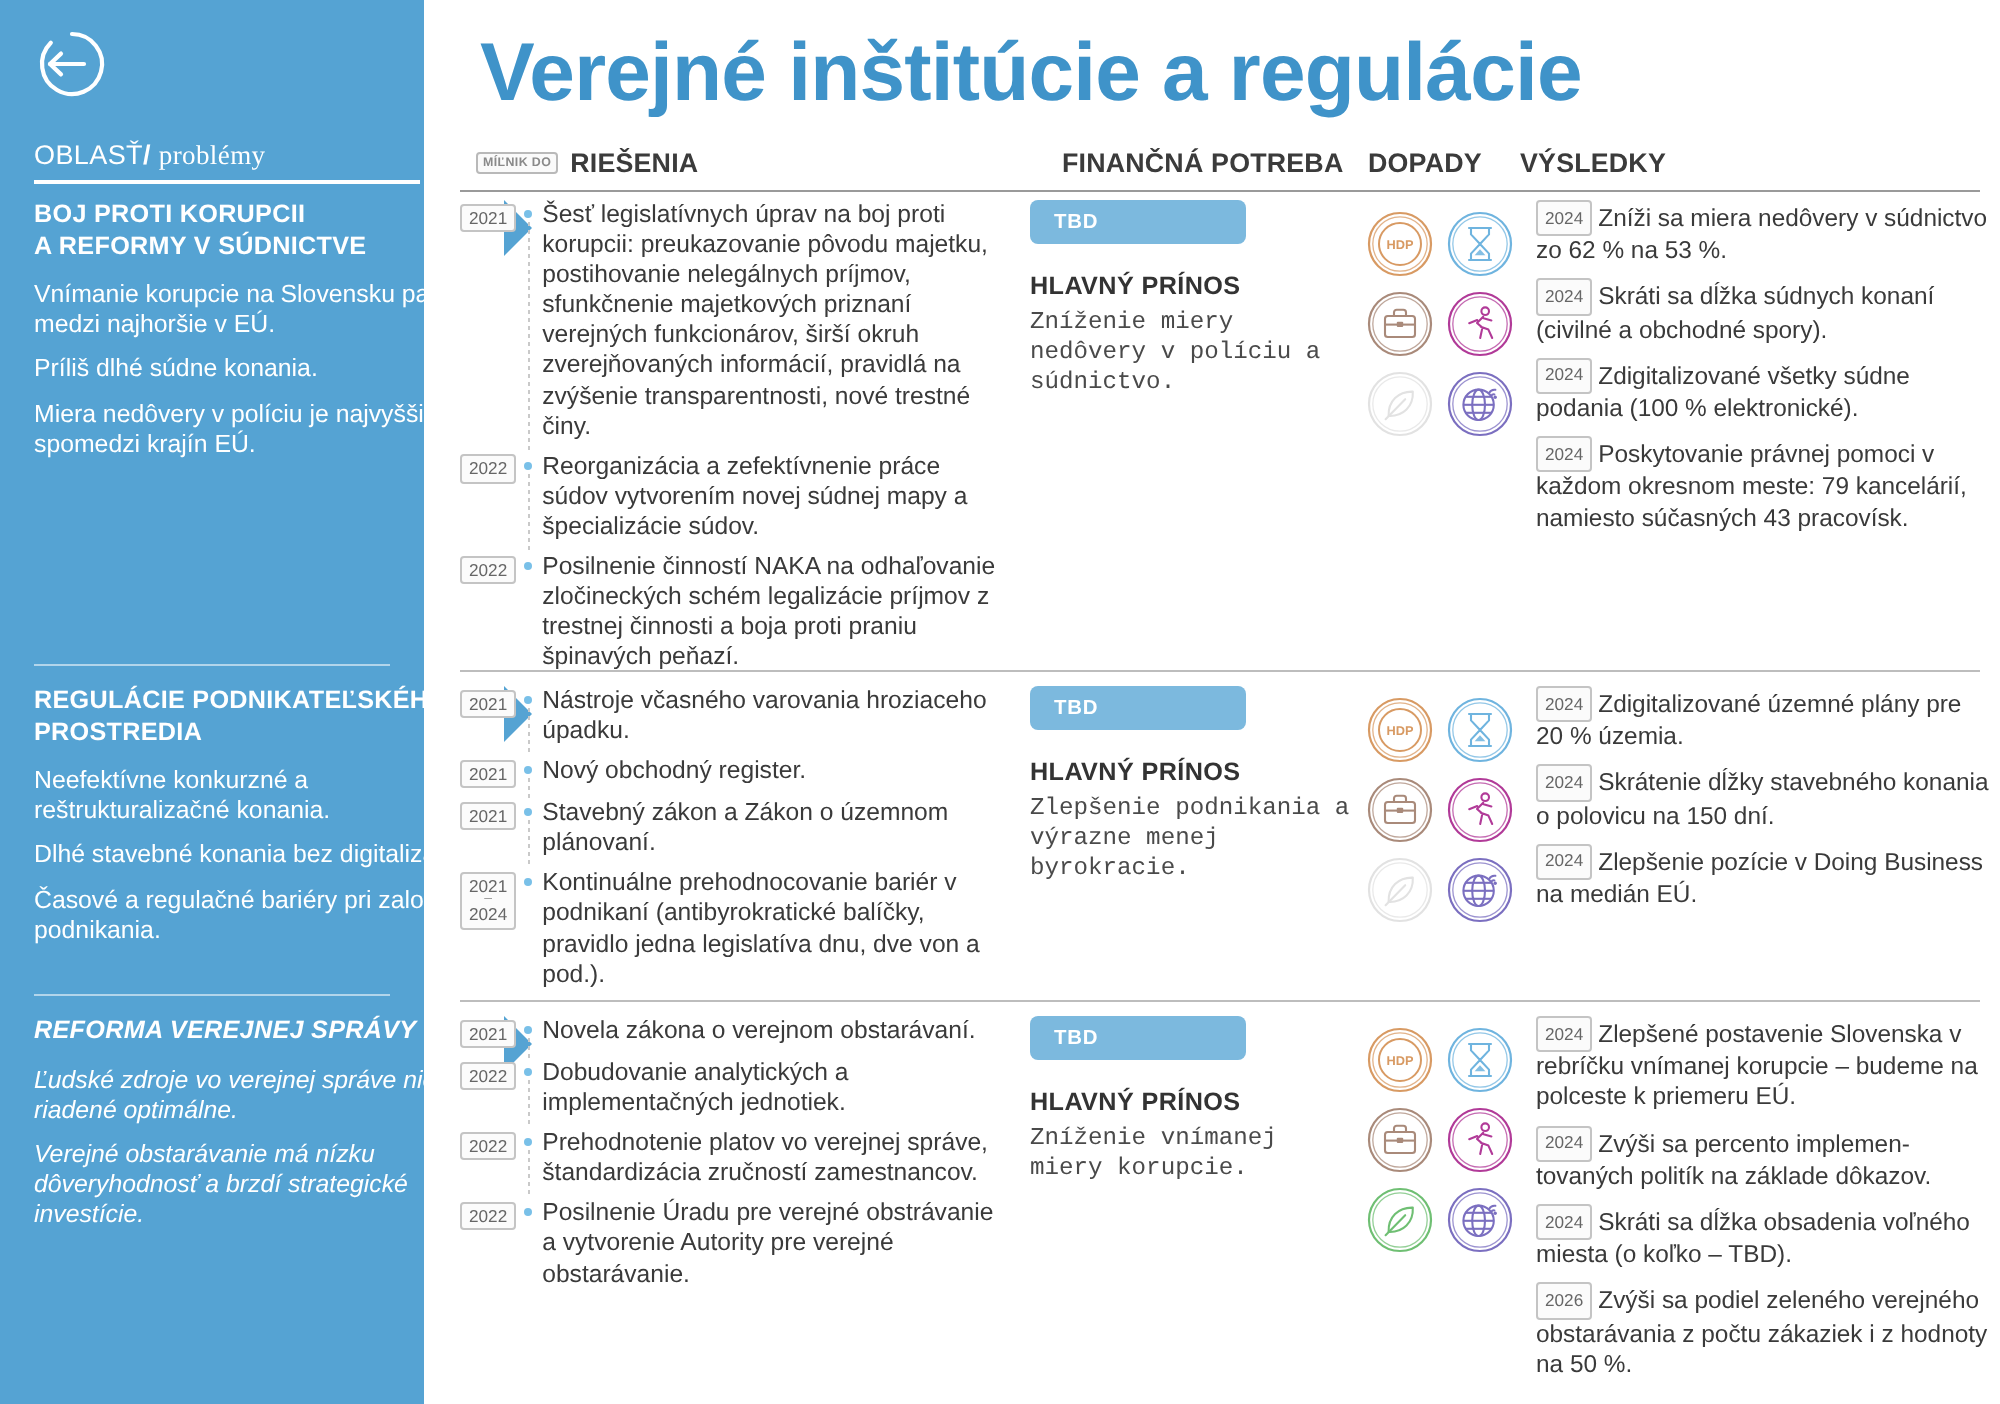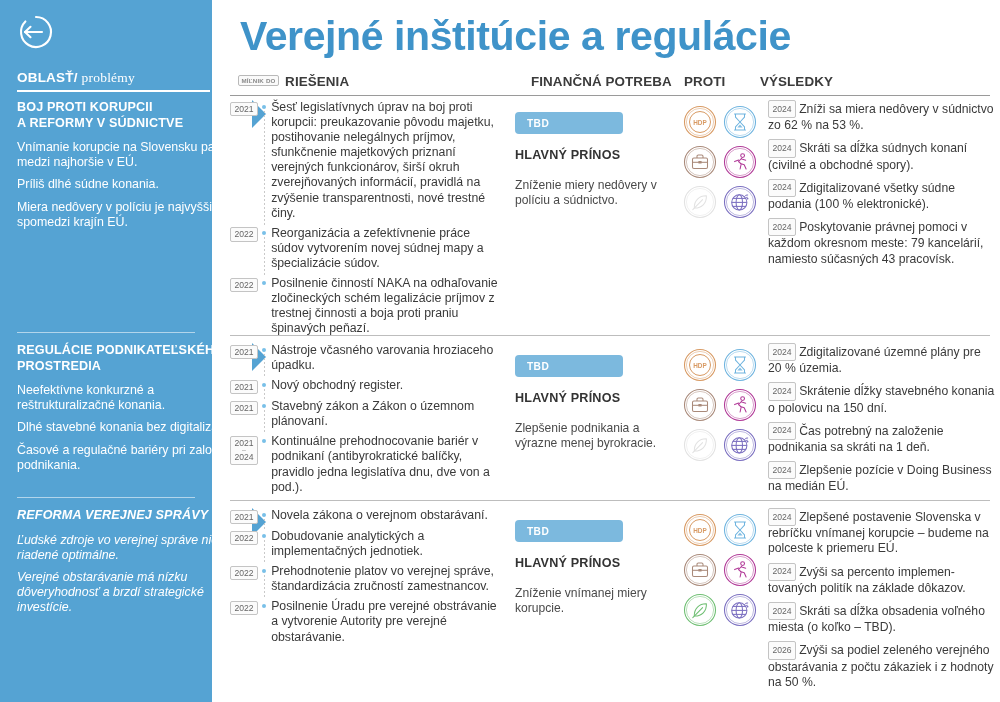--- a/index.html
+++ b/index.html
@@ -22,21 +22,21 @@
     position: absolute; left: 14px; top: 10px;
     width: 44px; height: 44px;
   }
   .rail-header {
     position: absolute; left: 17px; top: 70px;
     width: 190px;
     color: #ffffff;
     font-size: 13.5px;
     letter-spacing: .2px;
   }
-  .rail-header .oblast { font-weight: bold; }
+  .rail-header .oblast { font-weight: normal; }
   .rail-header .slash { font-weight: bold; }
   .rail-header .problemy { font-weight: normal; font-family: Liberation Serif, serif; }
   .rail-head-rule {
     position: absolute; left: 17px; top: 90px;
     width: 193px; height: 2px; background: #ffffff;
   }
 
   
   .rail-sec {
     position: absolute; left: 0; width: 252px;
@@ -131,37 +131,37 @@
     background-image: linear-gradient(to bottom, #c9c9c9 50%, transparent 50%);
     background-size: 1px 4px;
   }
   .sol-item:last-child .dotline { display: none; }
   .sol-text {
     font-size: 12.3px; line-height: 15.1px; color: #3a3a3a;
     flex: 1 1 auto;
   }
 
   
-  .fin-col { position: absolute; left: 285px; top: 12px; width: 160px; }
+  .fin-col { position: absolute; left: 285px; top: 0; width: 160px; }
   .tbd-btn {
     width: 108px; height: 22px; border-radius: 4px;
     background: #7cb9de;
     color: #ffffff; font-size: 10.2px; font-weight: bold;
     letter-spacing: .4px;
     display: flex; align-items: center;
     padding-left: 12px;
   }
   .fin-head {
     margin-top: 14px;
     font-size: 12.6px; font-weight: bold; color: #333;
     letter-spacing: .2px;
   }
   .fin-body {
-    margin-top: 16px;
-    font-size: 12.1px; line-height: 15px; color: #4a4a4a;
+    margin-top: 4px;
+    font-size: 12.1px; line-height: 15px; color: #4a4a4a; font-family: Liberation Mono, monospace;
   }
 
   
   .imp-col {
     position: absolute; left: 452px; top: 4px;
     width: 76px;
     display: grid; grid-template-columns: repeat(2, 36px);
     grid-gap: 4px 4px;
   }
   .imp-icon { width: 36px; height: 36px; }
@@ -243,21 +243,21 @@
       </div>
     </div>
 </div>
 
 <div class="page-title">Verejné inštitúcie a regulácie</div>
 
 <div class="colhead" style="left:238px;">
   <span class="milestone-badge">MÍĽNIK DO</span><span>RIEŠENIA</span>
 </div>
 <div class="colhead" style="left:518px;padding-left:13px;">FINANČNÁ POTREBA</div>
-<div class="colhead" style="left:684px;">PROTI</div>
+<div class="colhead" style="left:684px;">DOPADY</div>
 <div class="colhead" style="left:760px;">VÝSLEDKY</div>
 <div class="head-rule"></div>
 
 <div id="content-sections">
     <div class="section" style="top: 100px;">
       <div class="sol-col">
         <div class="sol-item">
           <div class="yr"><span>2021</span></div>
           <div class="dotcol">
             <span class="bullet"></span>
@@ -443,21 +443,20 @@
              <line x1="10.7" y1="14.4" x2="23.9" y2="14.4" stroke="#7b6fc0" stroke-width="1.05"></line>
              <line x1="10.7" y1="22.4" x2="23.9" y2="22.4" stroke="#7b6fc0" stroke-width="1.05"></line>
              <path d="M22.6 12.4 a3 3 0 0 1 3.1 -1.5 M23.6 14.1 a1.5 1.5 0 0 1 1.6 -.9" fill="none" stroke="#7b6fc0" stroke-width="1" stroke-linecap="round"></path>
              <circle cx="25.6" cy="14.6" r=".85" fill="#7b6fc0"></circle>
           </svg>
         </div>
       </div>
       <div class="res-col">
         <div class="res-item"><span class="ybadge">2024</span><span>Zdigitalizované územné plány pre 20 % územia.</span></div>
         <div class="res-item"><span class="ybadge">2024</span><span>Skrátenie dĺžky stavebného konania o polovicu na 150 dní.</span></div>
-        <div class="res-item"><span class="ybadge">2024</span><span>Čas potrebný na založenie podnikania sa skráti na 1 deň.</span></div>
         <div class="res-item"><span class="ybadge">2024</span><span>Zlepšenie pozície v Doing Business na medián EÚ.</span></div>
       </div>
     </div>
     <div class="sec-rule" style="top: 500px;"></div>
     <div class="section" style="top: 508px;">
       <div class="sol-col">
         <div class="sol-item">
           <div class="yr"><span>2021</span></div>
           <div class="dotcol">
             <span class="bullet"></span>

